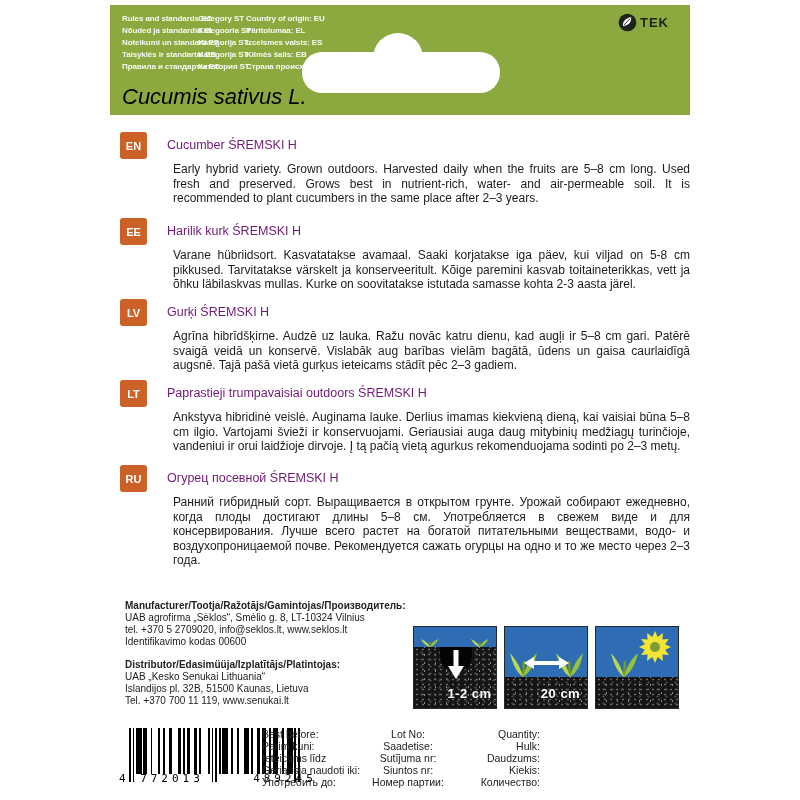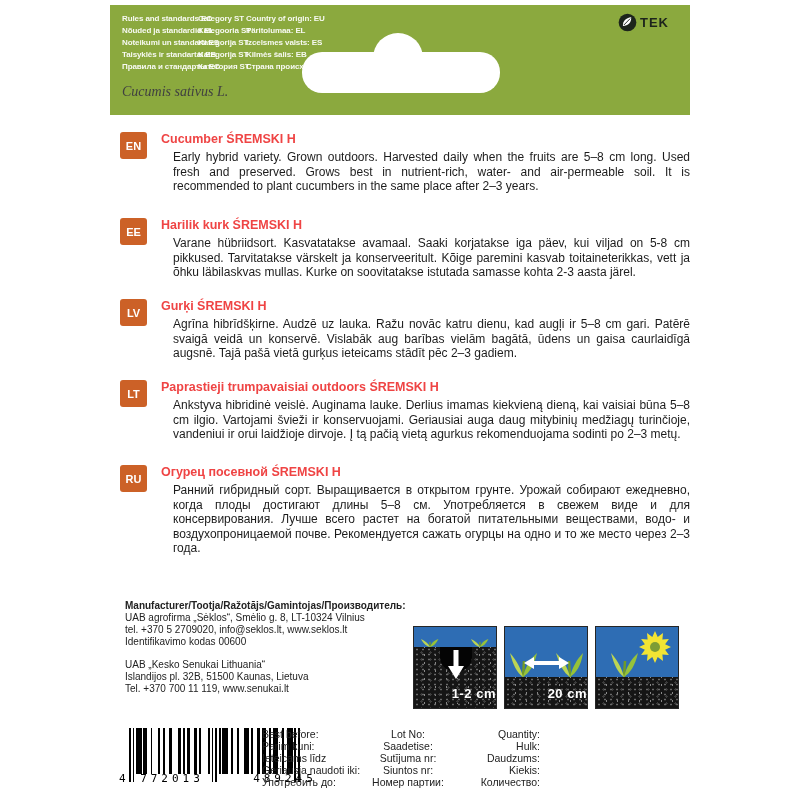--- a/index.html
+++ b/index.html
@@ -4,51 +4,51 @@
 <style>
   html,body{margin:0;padding:0;background:#fff;}
   .page{position:relative;width:800px;height:800px;background:#fff;overflow:hidden;
         font-family:"Liberation Sans","DejaVu Sans",sans-serif;color:#1b1b1b;}
 
   
   .pkt-header{position:absolute;left:110px;top:5px;width:580px;height:110px;background:var(--green,#8BA93E);}
   .standards{position:absolute;left:12px;top:8px;display:grid;grid-template-columns:72px 44px auto;
              column-gap:4px;font-size:8px;line-height:12px;font-weight:bold;color:rgba(255,255,255,.93);
              letter-spacing:-0.1px;white-space:nowrap;}
-  .species{position:absolute;left:12px;top:79px;font-family:Liberation Serif, serif;
-           font-style:italic;font-size:14px;color:#404040;}
+  .species{position:absolute;left:12px;top:79px;font-family:Liberation Sans, sans-serif;
+           font-style:italic;font-size:22px;color:#000000;}
   .tek{position:absolute;right:21px;top:8px;display:flex;align-items:center;gap:3px;}
   .tek-text{font-size:13px;font-weight:bold;letter-spacing:1px;color:#1d241c;}
   .hang-bump{position:absolute;left:263px;top:28px;width:50px;height:50px;border-radius:50%;background:#fff;}
   .hang-slot{position:absolute;left:192px;top:47px;width:198px;height:41px;border-radius:20px;background:#fff;}
 
   
   .lang-section{position:absolute;left:120px;width:570px;display:flex;gap:10px;}
   .badge{flex:none;width:27px;height:27px;margin-top:4px;border-radius:3px;background:var(--orange,#CC6127);
          color:#fff;font-size:11px;font-weight:bold;display:flex;align-items:center;justify-content:center;}
   .sec-text{flex:1;min-width:0;}
-  .sec-title{margin:4px;font-size:12.5px;line-height:14px;font-weight:bold;color:#ef4444;}
+  .sec-title{margin:10px;font-size:12.5px;line-height:14px;font-weight:normal;color:#701a75;}
   .sec-body{margin:1px 0 0 16px;font-size:12px;line-height:14.6px;text-align:justify;color:#1c1c1c;}
 
   
   .mfr-block{position:absolute;left:125px;width:310px;font-size:10px;line-height:12px;color:#222;}
   .mfr-block .hd{font-weight:bold;}
 
   
   .tiles{position:absolute;left:413px;top:626px;display:flex;gap:7px;}
   .tile{position:relative;width:84px;height:83px;background:var(--blue,#2E6DB4);
         border:1px solid #262626;box-sizing:border-box;overflow:hidden;}
   .soil{position:absolute;left:0;right:0;bottom:0;background-color:#151515;
         background-image:radial-gradient(circle,#6a6a6a .8px,transparent 1.2px),
                          radial-gradient(circle,#3c3c3c 1px,transparent 1.4px),
                          radial-gradient(circle,#8a8a8a .6px,transparent 1px);
         background-size:6px 5px,9px 7px,11px 8px;background-position:0 0,3px 2px,5px 4px;}
   .soil-deep{top:20px;} .soil-low{top:50px;}
   .tile-art{position:absolute;left:0;top:0;width:82px;height:81px;}
-  .tile-caption{position:absolute;left:0;right:0;bottom:7px;text-align:right;color:#fff;
+  .tile-caption{position:absolute;left:0;right:0;bottom:7px;text-align:center;color:#fff;
                 font-size:13px;font-weight:bold;letter-spacing:.5px;padding-left:29px;}
 
   
   .barcode{position:absolute;left:129px;top:728px;width:171px;height:60px;}
   .bars{position:absolute;left:0;top:0;display:flex;align-items:flex-start;}
   .bars div{flex:none;width:1.8px;}
   .bc-digit{position:absolute;top:44px;font-family:"DejaVu Sans Mono",monospace;font-size:11px;color:#000;}
   .bc-first{left:-10px;}
   .bc-left{left:6px;width:74px;text-align:center;letter-spacing:4px;}
   .bc-right{left:91px;width:74px;text-align:center;letter-spacing:4px;margin-left:28px;}
@@ -137,20 +137,21 @@
     </section>
   </div>
 
   <div class="mfr-block" id="mfr" style="top:600px">
       <div class="hd">Manufacturer/Tootja/Ražotājs/Gamintojas/Производитель:</div>
       <div>UAB agrofirma „Sėklos“, Smėlio g. 8, LT-10324 Vilnius</div>
       <div>tel. +370 5 2709020, info@seklos.lt, www.seklos.lt</div>
       <div>Identifikavimo kodas 00600</div>
     </div>
   <div class="mfr-block" id="dist" style="top:659px">
+      <div class="hd">Distributor/Edasimüüja/Izplatītājs/Platintojas:</div>
       <div>UAB „Kesko Senukai Lithuania“</div>
       <div>Islandijos pl. 32B, 51500 Kaunas, Lietuva</div>
       <div>Tel. +370 700 11 119, www.senukai.lt</div>
     </div>
 
   <div class="tiles">
 
     <div class="tile">
       <div class="soil soil-deep"></div>
       <svg class="tile-art" viewBox="0 0 82 81">

